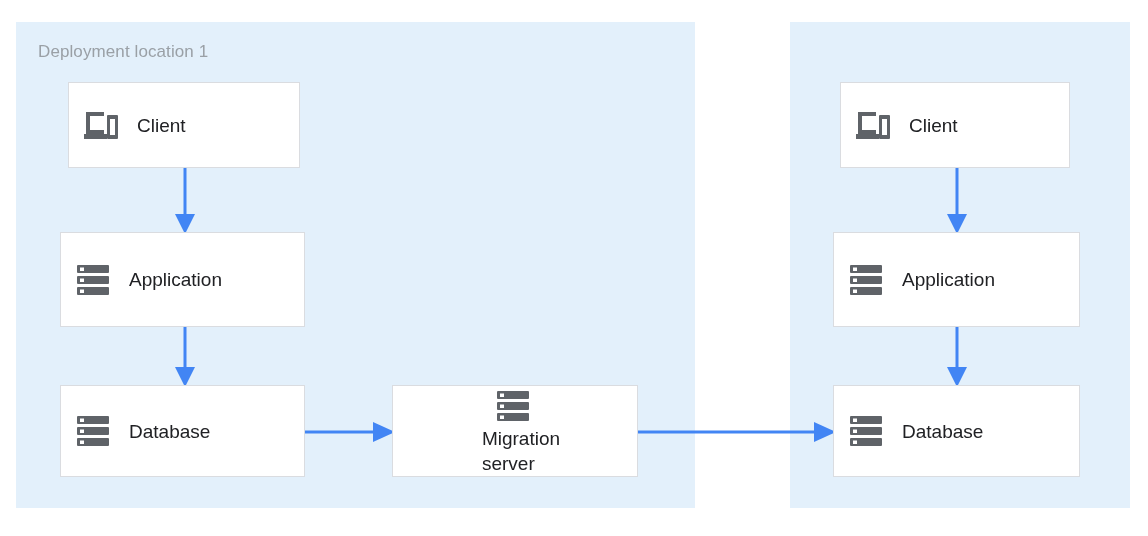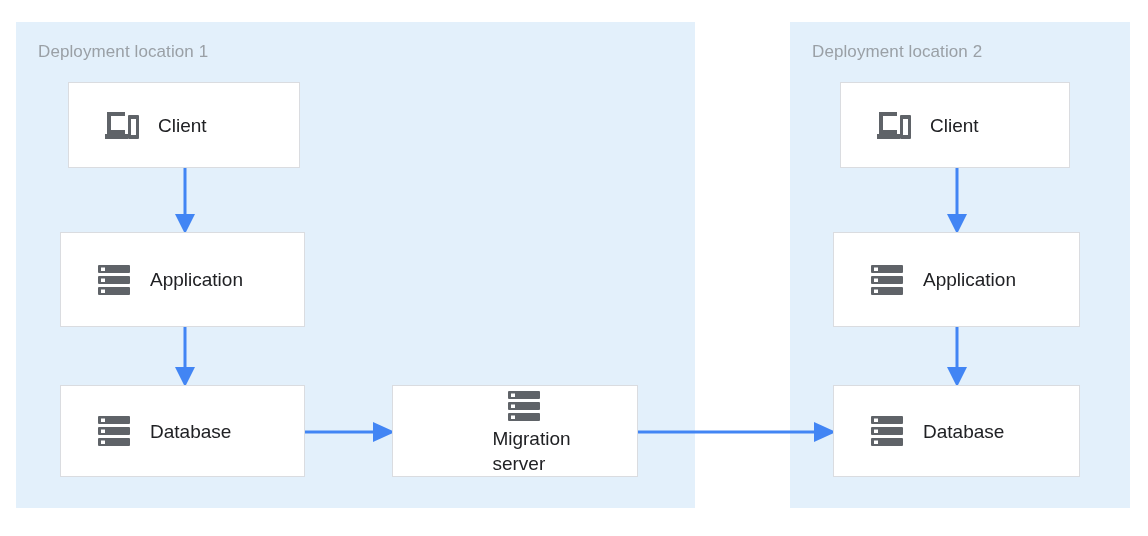--- a/index.html
+++ b/index.html
@@ -38,21 +38,21 @@
   
   .node {
     position: absolute;
     background: #ffffff;
     border: 1px solid #dadce0;
     box-sizing: border-box;
     display: flex;
     flex-direction: row;
     align-items: center;
     justify-content: flex-start;
-    padding-left: 33px;
+    padding-left: 12px;
     z-index: 3;
   }
   .node-icon {
     flex: 0 0 auto;
     width: 40px;
     height: 40px;
     display: flex;
     align-items: center;
     justify-content: center;
     margin-right: 16px;
@@ -81,21 +81,20 @@
 </style>
 </head>
 <body>
 
 <div id="diagram">
 
   <div class="zone" style="left:16px; top:22px; width:679px; height:486px;"></div>
   <div class="zone-label" style="left:38px; top:42px;">Deployment location 1</div>
 
   <div class="zone" style="left:790px; top:22px; width:340px; height:486px;"></div>
-  <div class="zone-label" style="left:812px; top:42px;">Deployment location 2</div>
 
   <svg class="edge" style="left:170px; top:166px;" width="30" height="70" viewBox="0 0 30 70">
     <line x1="15" y1="0" x2="15" y2="52"></line>
     <polygon points="15,68 5,48 25,48"></polygon>
   </svg>
 
   <svg class="edge" style="left:170px; top:325px;" width="30" height="64" viewBox="0 0 30 64">
     <line x1="15" y1="0" x2="15" y2="46"></line>
     <polygon points="15,62 5,42 25,42"></polygon>
   </svg>

